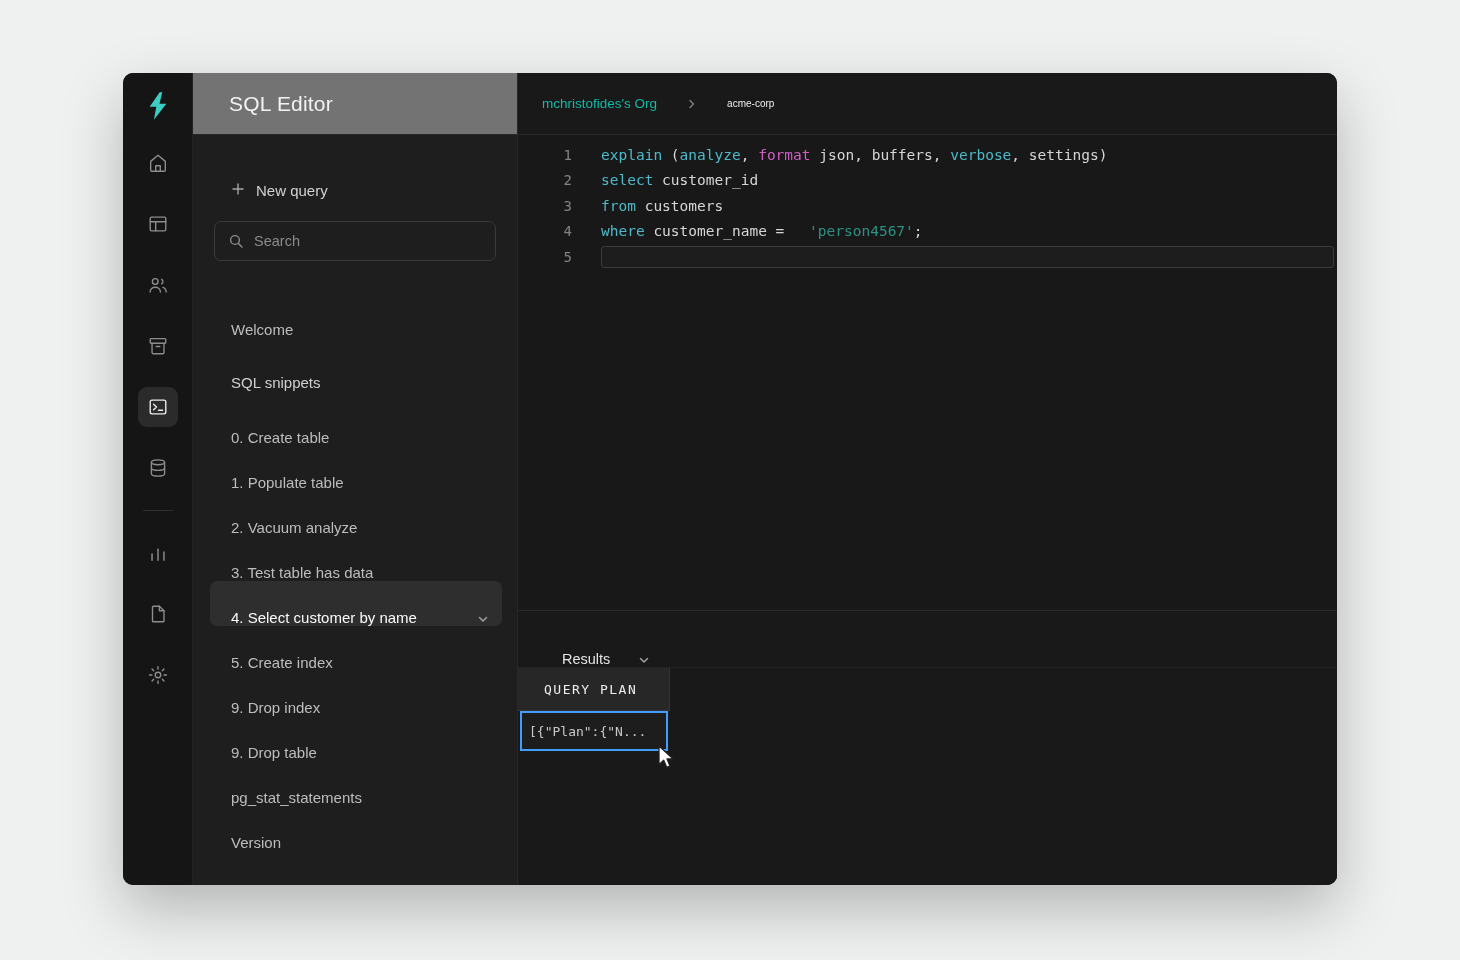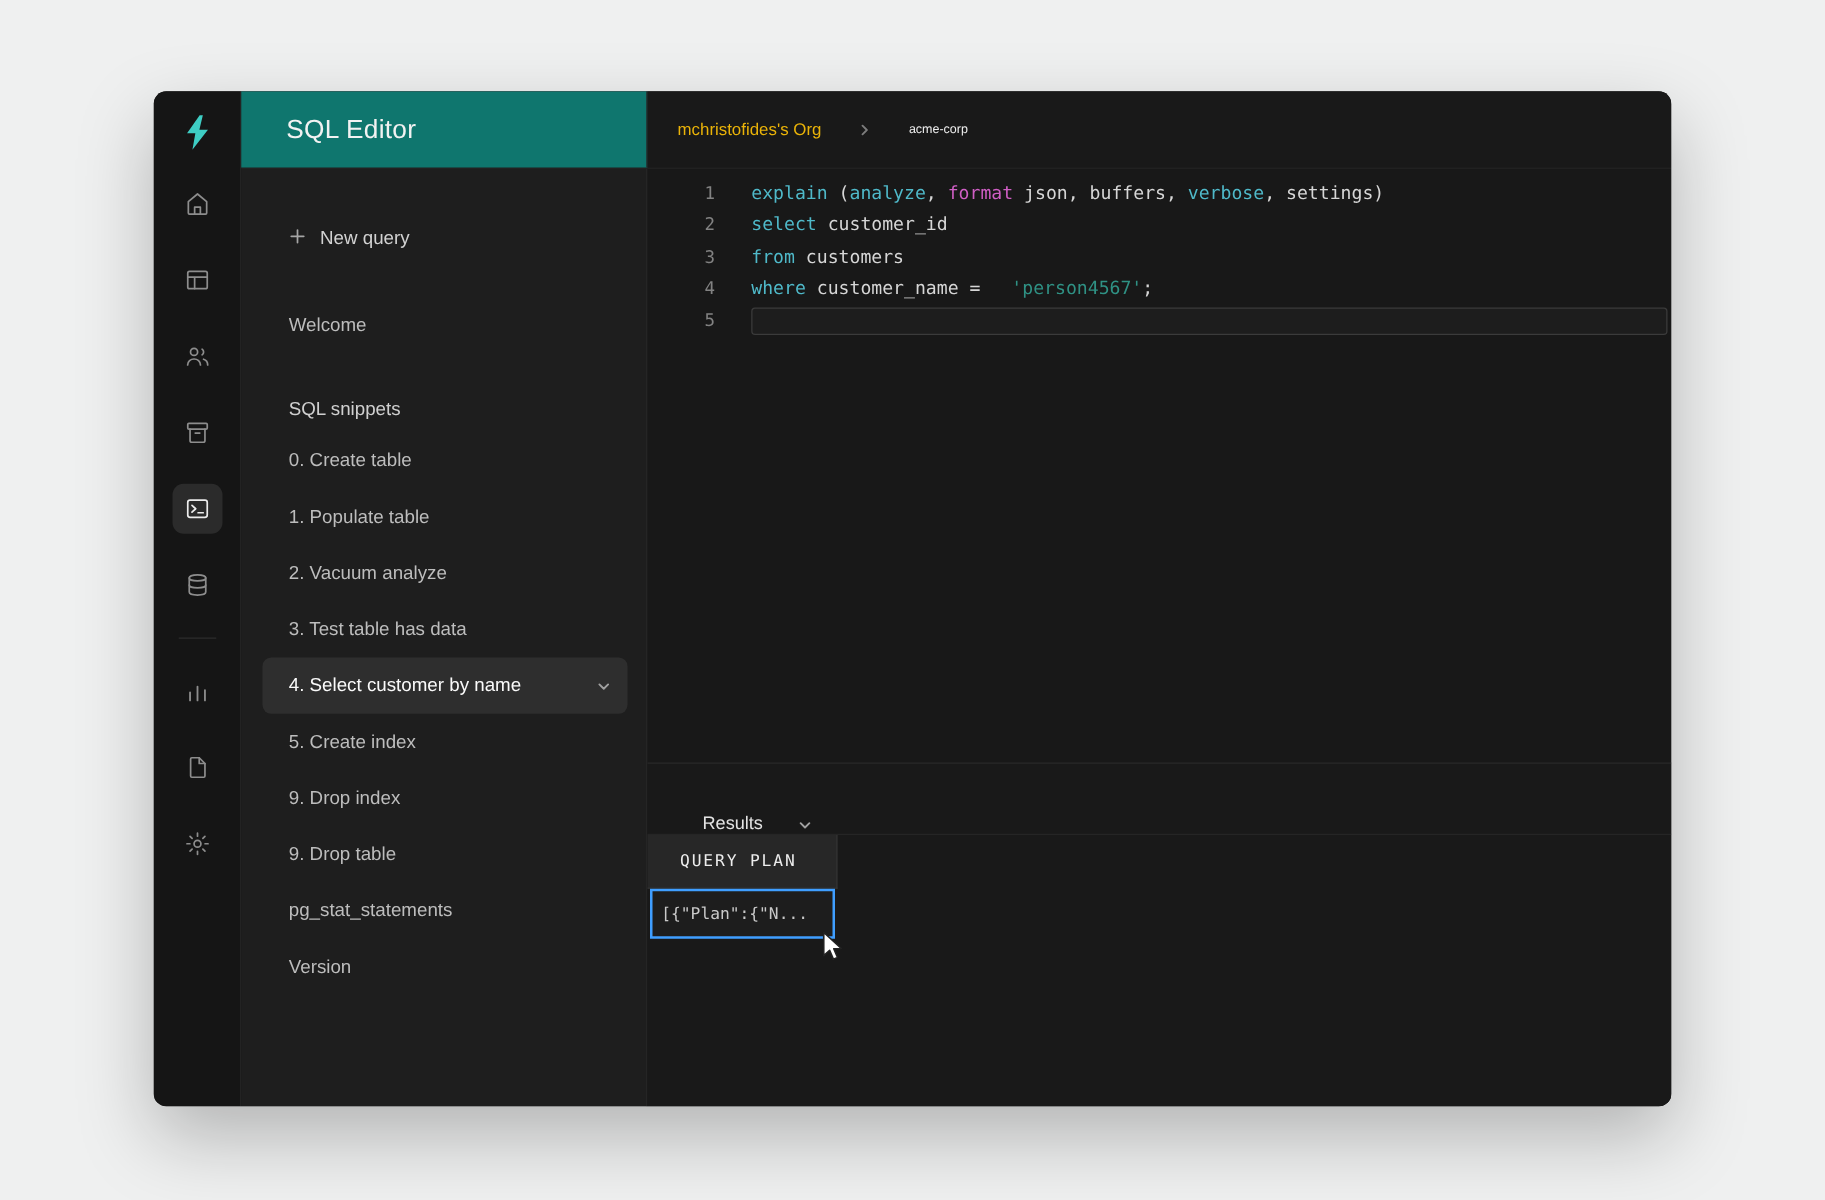--- a/index.html
+++ b/index.html
@@ -17,38 +17,38 @@
   
   .rail{ width:69px; flex:none; background:#151515; display:flex; flex-direction:column; align-items:center; padding-top:14px; }
   .logo{ width:36px; height:38px; display:flex; align-items:center; justify-content:center; margin-bottom:18px; cursor:pointer; }
   .rail-btn{ width:40px; height:40px; border-radius:9px; display:flex; align-items:center; justify-content:center; color:#8d8d8d; margin-bottom:21px; cursor:pointer; }
   .rail-btn.active{ background:#2b2b2b; color:#ececec; }
   .rail-divider{ width:30px; height:1px; background:#2d2d2d; margin:1px 0 22px; }
   .rail svg{ display:block; }
   
   .right{ flex:1; display:flex; flex-direction:column; min-width:0; border-left:1px solid #232323; }
   .header{ height:62px; flex:none; display:flex; border-bottom:1px solid #282828; }
-  .header-left{ width:325px; flex:none; background:#0f766e; border-right:1px solid #282828; display:flex; align-items:center; padding-left:36px; }
+  .header-left{ width:325px; flex:none; background:#737373; border-right:1px solid #282828; display:flex; align-items:center; padding-left:36px; }
   .app-title{ font-size:21px; color:#f2f2f2; font-weight:400; letter-spacing:.2px; }
   .header-right{ flex:1; background:#191919; display:flex; align-items:center; padding-left:24px; gap:28px; }
-  .crumb-org{ font-size:13.5px; color:#eab308; cursor:pointer; }
+  .crumb-org{ font-size:13.5px; color:#14b8a6; cursor:pointer; }
   .crumb-project{ font-size:10px; color:#eeeeee; cursor:pointer; }
   .crumb-chevron{ color:#7c7c7c; display:flex; }
   
   .body{ flex:1; display:flex; min-height:0; }
   .sidebar{ width:325px; flex:none; background:#1e1e1e; border-right:1px solid #282828; overflow:hidden; }
   .new-query{ margin-top:47px; display:flex; align-items:flex-start; gap:11px; padding-left:38px; height:24px; color:#d2d2d2; font-size:15px; cursor:pointer; }
   .plus-icon{ color:#a5a5a5; display:flex; }
   .search-box{ margin:15px 21px 0 21px; height:40px; border:1px solid #3b3b3b; border-radius:7px; display:flex; align-items:center; padding:0 13px; gap:10px; background:#1e1e1e; }
   .search-icon{ color:#8b8b8b; display:flex; flex:none; }
   .search-input{ background:transparent; border:none; outline:none; color:#dadada; font-size:14.5px; width:100%; font-family:inherit; }
   .search-input::placeholder{ color:#8b8b8b; }
   .sidebar-sections .section{ margin-top:32px; }
   .section-label{ height:24px; margin-bottom:7px; padding-left:38px; display:flex; align-items:center; font-size:15px; color:#d0d0d0; }
-  .snippet-item{ height:45px; margin:0 15px 0 17px; padding:0 12px 0 21px; display:flex; align-items:center; justify-content:space-between; border-radius:7px; color:#bdbdbd; font-size:15px; cursor:pointer; }
+  .snippet-item{ height:45px; margin:0 15px 0 17px; padding:0 12px 0 21px; display:flex; align-items:flex-end; justify-content:space-between; border-radius:7px; color:#bdbdbd; font-size:15px; cursor:pointer; }
   .snippet-item.selected{ background:#2e2e2e; color:#fafafa; }
   .chev-down{ color:#a0a0a0; display:flex; }
   
   .main{ flex:1; min-width:0; display:flex; flex-direction:column; background:#181818; }
   .editor{ height:475px; flex:none; padding-top:7px; font-family:"DejaVu Sans Mono", monospace; font-size:14.5px; }
   .code-line{ display:flex; align-items:center; height:25.5px; }
   .ln{ width:54px; flex:none; text-align:right; color:#828282; font-size:14px; }
   .code{ margin-left:29px; white-space:pre; color:#d6d6d6; }
   .tok-kw{ color:#4fb9c9; }
   .tok-fn{ color:#cf5ec4; }
@@ -156,20 +156,29 @@
 
       <div class="sidebar">
         <div class="new-query">
           <span class="plus-icon">
             <svg width="14" height="14" viewBox="0 0 14 14" fill="none" stroke="currentColor" stroke-width="1.4" stroke-linecap="round">
                 <path d="M7 2v10 M2 7h10"></path>
               </svg>
           </span>
           <span>New query</span>
         </div>
+        <div class="search-box">
+          <span class="search-icon">
+            <svg width="16" height="16" viewBox="0 0 16 16" fill="none" stroke="currentColor" stroke-width="1.4" stroke-linecap="round">
+                <circle cx="7" cy="7" r="4.4"></circle>
+                <path d="M10.4 10.4 L14 14"></path>
+              </svg>
+          </span>
+          <input class="search-input" type="text" placeholder="Search" style="">
+        </div>
         <div class="sidebar-sections">
             <div class="section">
               <div class="snippet-item">
                 <span>Welcome</span>
               </div>
             </div>
             <div class="section">
               <div class="section-label">SQL snippets</div>
               <div class="snippet-item">
                 <span>0. Create table</span>

